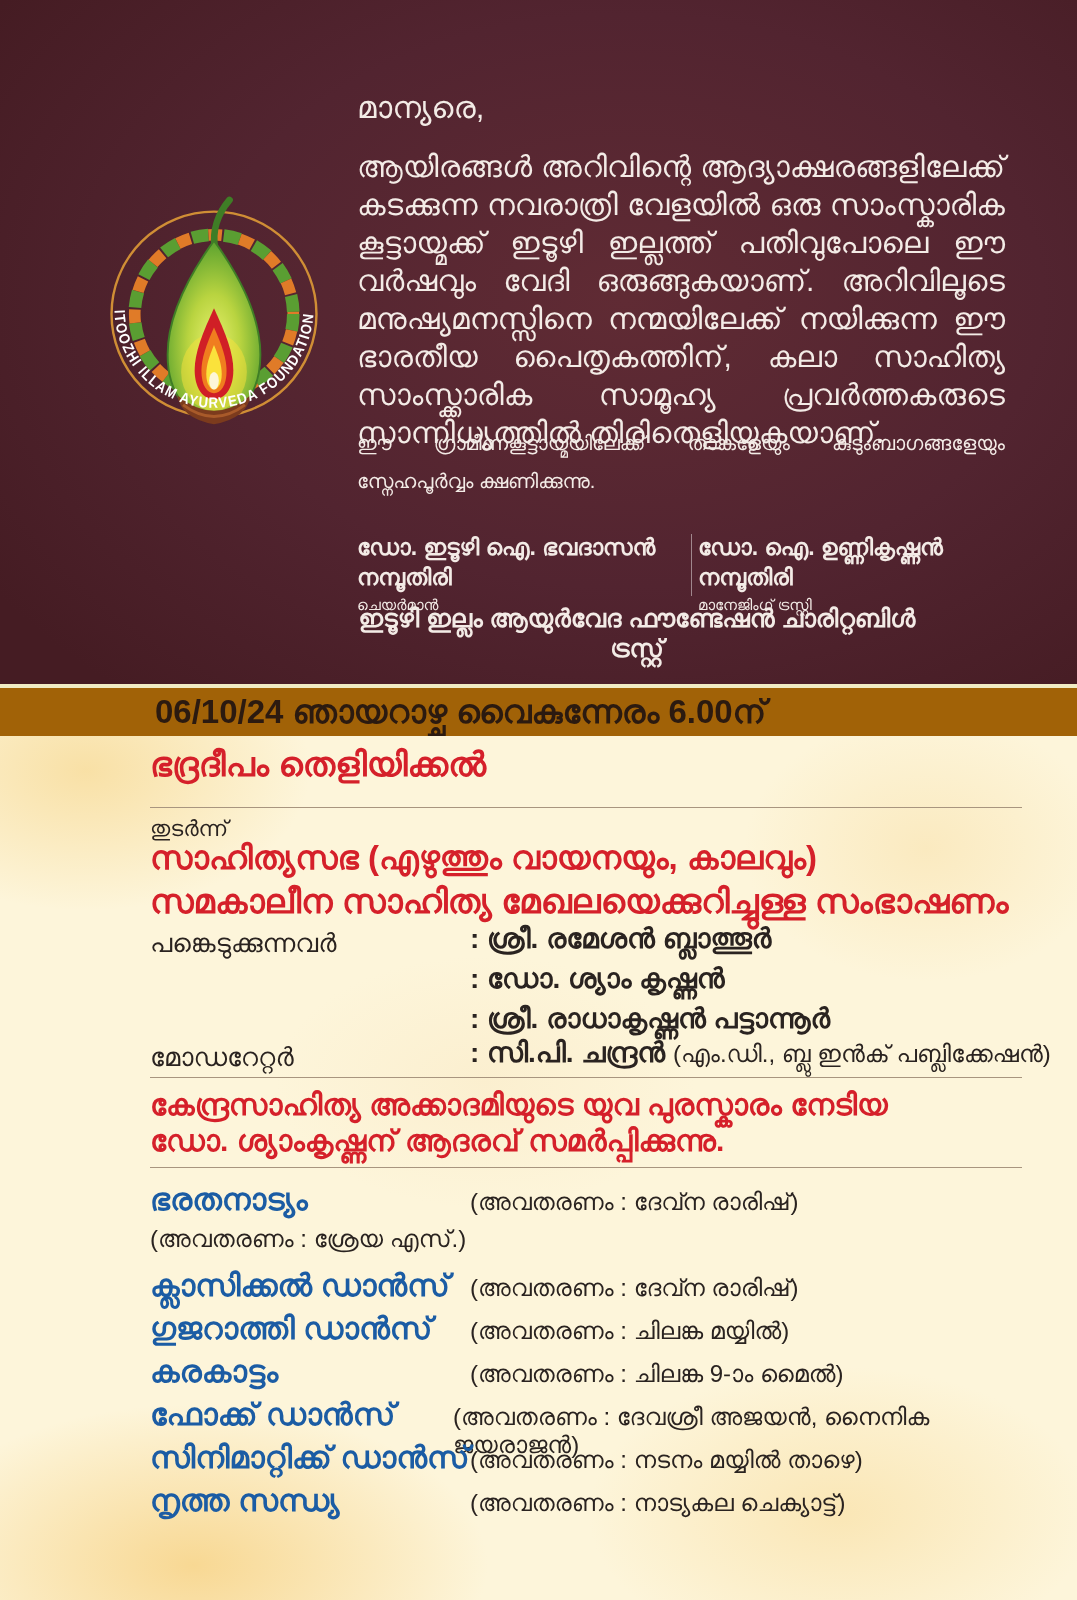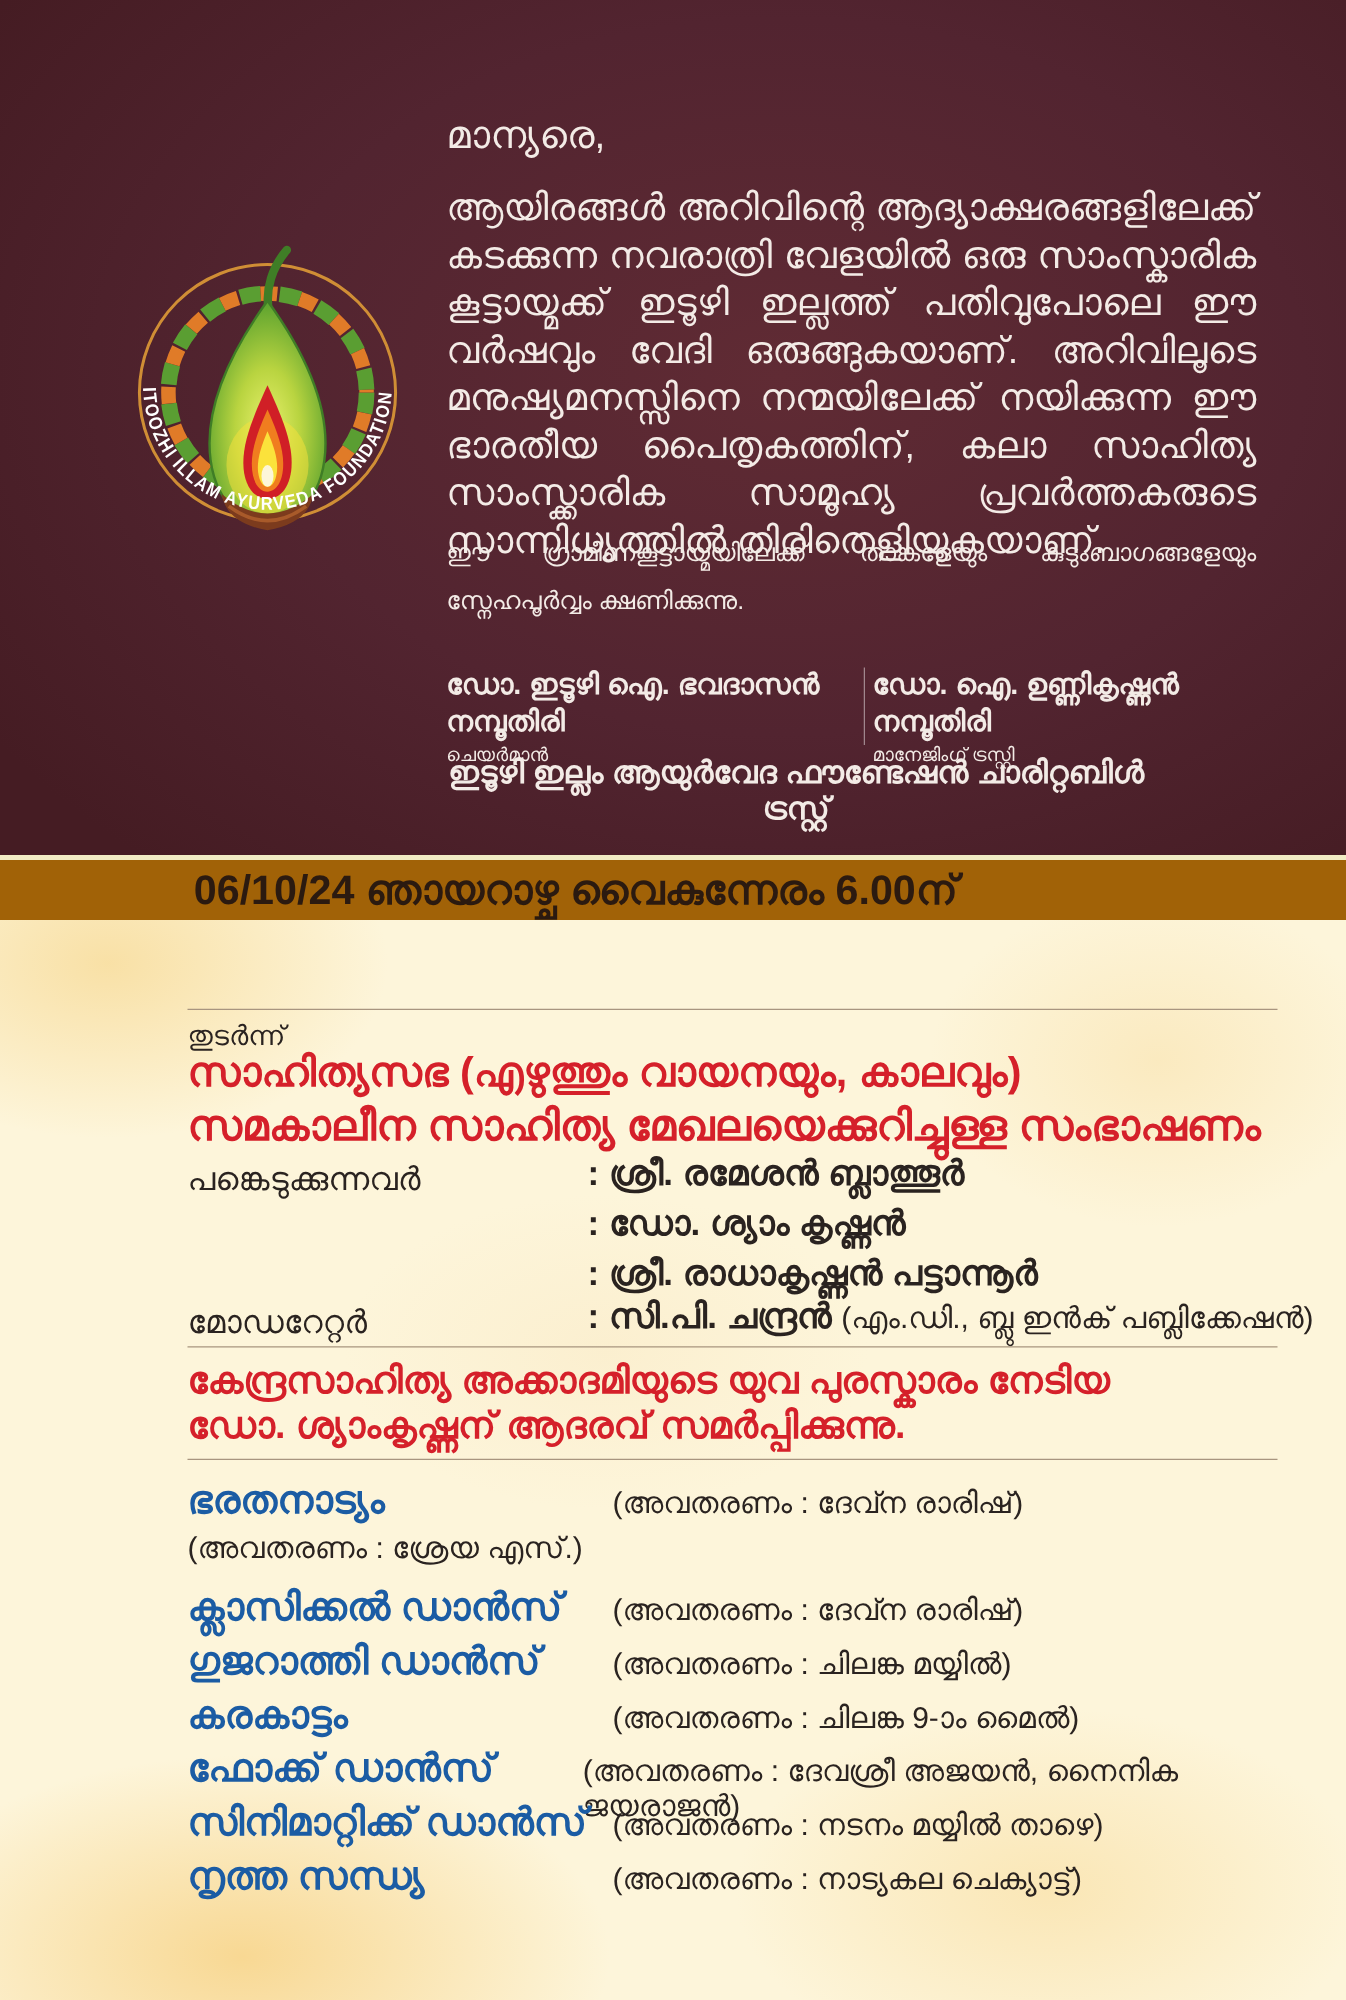--- a/index.html
+++ b/index.html
@@ -58,21 +58,21 @@
   .participants-lbl{left:150px;top:192px;}
   .participant-0{left:470px;top:187px;}
   .participant-1{left:470px;top:227px;}
   .participant-2{left:470px;top:267px;}
   .moderator-lbl{left:150px;top:306px;}
   .moderator-val{left:470px;top:301px;}
   .moderator-val .detail{font-size:24px;font-weight:normal;}
   .tribute1{left:150px;top:352px;font-size:30px;font-weight:bold;}
   .tribute2{left:150px;top:388px;font-size:30px;font-weight:bold;}
   .perf-list{position:absolute;left:150px;top:446px;width:880px;}
-  .perf-row{display:flex;align-items:baseline;height:43px;gap:20px;}
+  .perf-row{display:flex;align-items:baseline;height:43px;}
   .perf-title{width:320px;font-size:31px;font-weight:bold;color:#1b5ca4;}
   .perf-detail{font-size:24px;color:#2a2320;}
 </style>
 </head>
 <body>
 
 <div class="poster">
 
   <div class="top-section">
 
@@ -124,20 +124,21 @@
 
     <div class="org-line">ഇടൂഴി ഇല്ലം ആയുർവേദ ഫൗണ്ടേഷൻ ചാരിറ്റബിൾ ട്രസ്റ്റ്</div>
   </div>
 
   <div class="date-banner">
     <span>06/10/24 ഞായറാഴ്ച വൈകുന്നേരം 6.00ന്</span>
   </div>
 
   <div class="bottom-section">
 
+    <div class="abs red h-opening">ഭദ്രദീപം തെളിയിക്കൽ</div>
     <div class="abs rule rule1"></div>
 
     <div class="abs blk followed">തുടർന്ന്</div>
     <div class="abs red h-session">സാഹിത്യസഭ (എഴുത്തും വായനയും, കാലവും)</div>
     <div class="abs red h-subsession">സമകാലീന സാഹിത്യ മേഖലയെക്കുറിച്ചുള്ള സംഭാഷണം</div>
 
     <div class="abs lbl participants-lbl">പങ്കെടുക്കുന്നവർ</div>
     <div class="abs val participant-0">: ശ്രീ. രമേശൻ ബ്ലാത്തൂർ</div>
     <div class="abs val participant-1">: ഡോ. ശ്യാം കൃഷ്ണൻ</div>
     <div class="abs val participant-2">: ശ്രീ. രാധാകൃഷ്ണൻ പട്ടാന്നൂർ</div>

